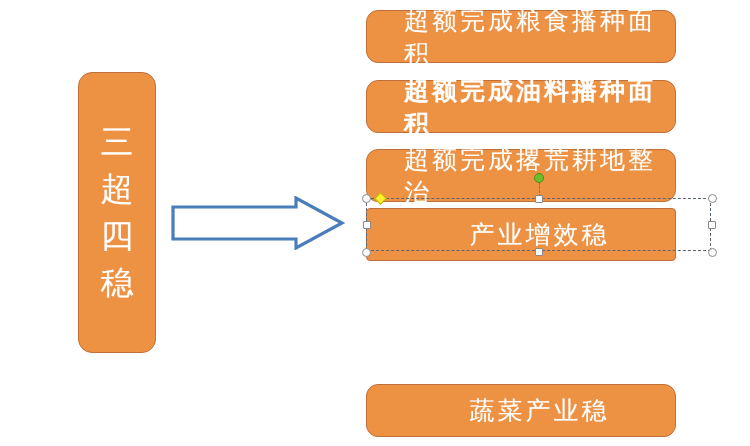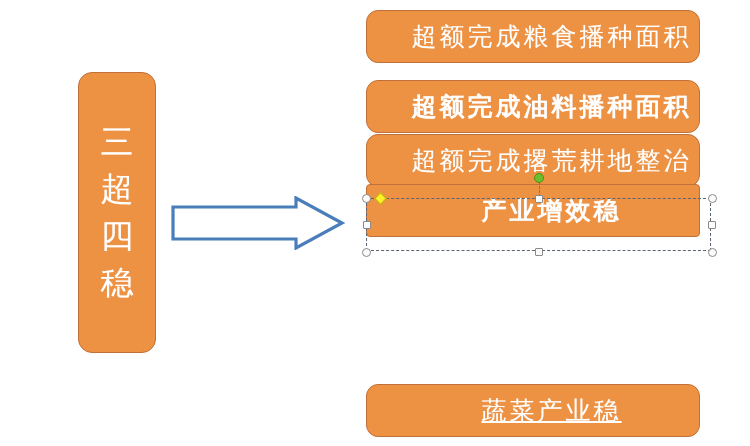--- a/index.html
+++ b/index.html
@@ -54,32 +54,32 @@
     padding: 14px 0;
   }
   .left-box .vchar {
     display: block;
     margin: 7px 0;
   }
 
   
   .rbox {
     left: 366px;
-    width: 334px;
+    width: 310px;
     height: 53px;
     font-size: 25px;
     padding-left: 37px;
   }
   .rbox.r0 { top: 10px; }
   .rbox.r1 { top: 80px; font-weight: bold; }
-  .rbox.r2 { top: 134px; }
-  .rbox.r3 { top: 184px; font-weight: bold; }
+  .rbox.r2 { top: 149px; }
+  .rbox.r3 { top: 208px; }
   .rbox.r4 { top: 260px; }
   .rbox.r5 { top: 322px; }
-  .rbox.r6 { top: 384px; text-decoration: underline; }
+  .rbox.r6 { top: 384px; }
 
   
   .rbox.selected {
     border-radius: 4px;
     border-color: #C0703A;
   }
 
   
   .selection {
     position: absolute;

